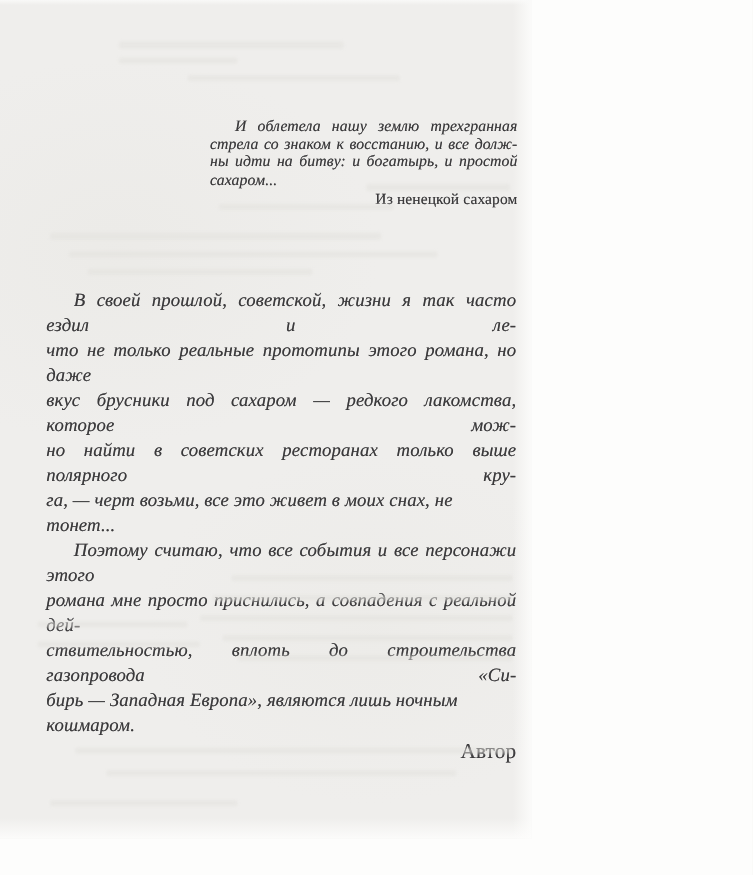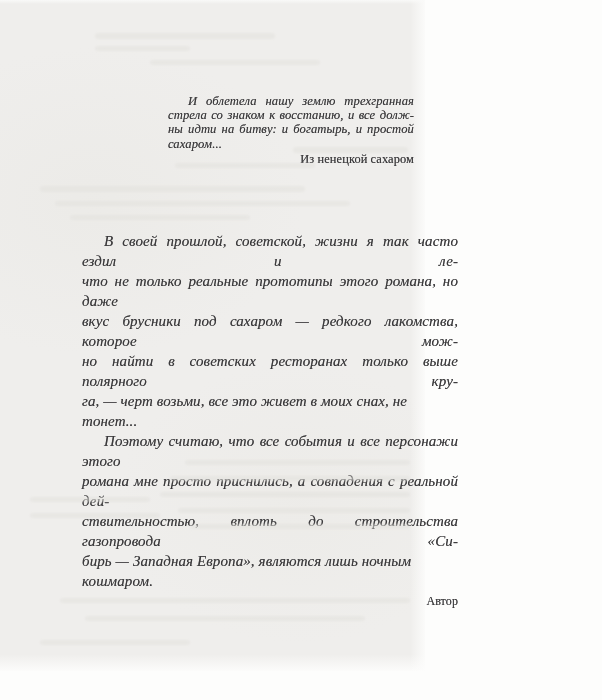--- a/index.html
+++ b/index.html
@@ -38,27 +38,26 @@
     text-align: right;
     margin-top: 1.5px;
     font-size: 12.4px;
   }
 
   .bodytext {
     position: absolute; left: 37px; top: 231px; width: 376px;
     font-style: italic;
     font-size: 15px; line-height: 20px;
     letter-spacing: 0.1px;
-    margin-left: 45px;
   }
   .bodytext .ind { text-indent: 22px; }
   .signature {
     font-style: normal;
     text-align: right;
-    font-size: 12px;
+    font-size: 17px;
   }
 
   .ghost {
     position: absolute;
     background: #e3e2de;
     border-radius: 2px;
     filter: blur(1.3px);
     opacity: 0.55;
     pointer-events: none;
   }

